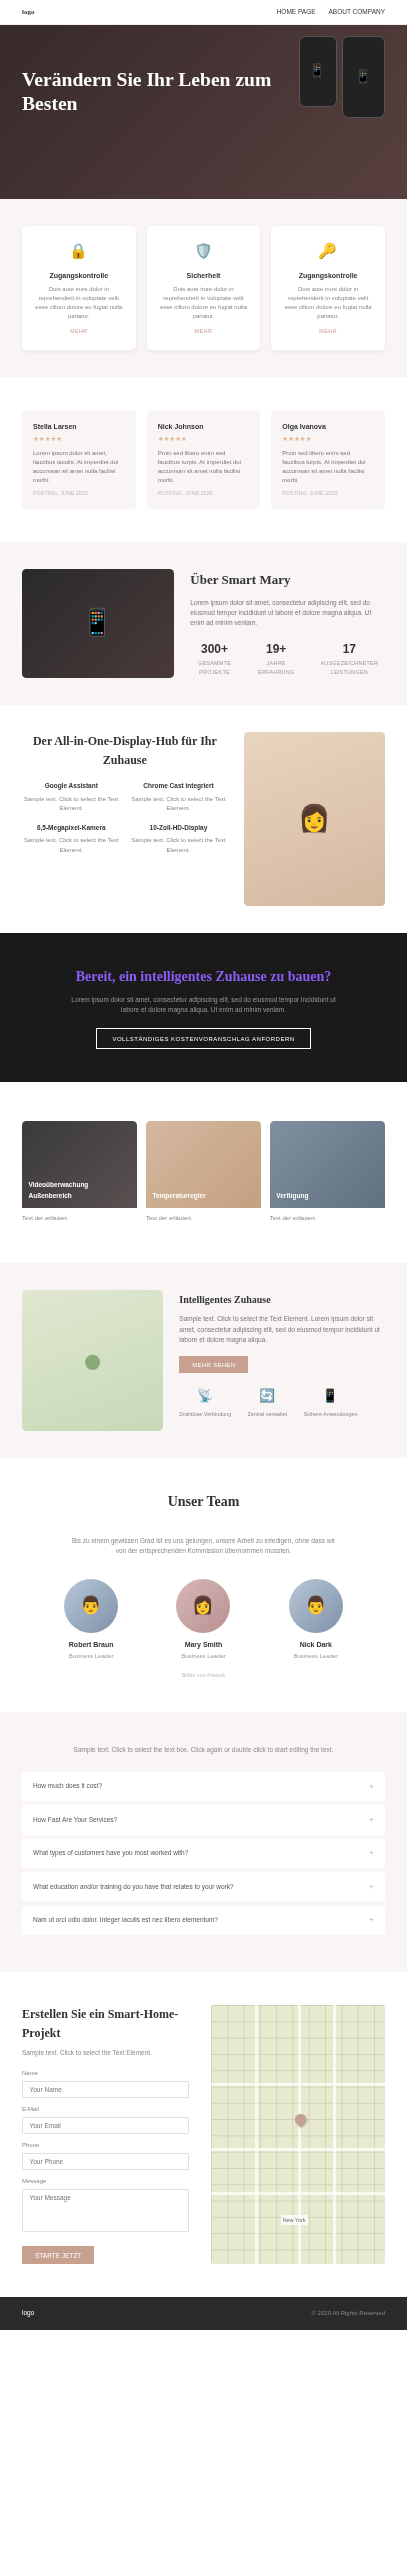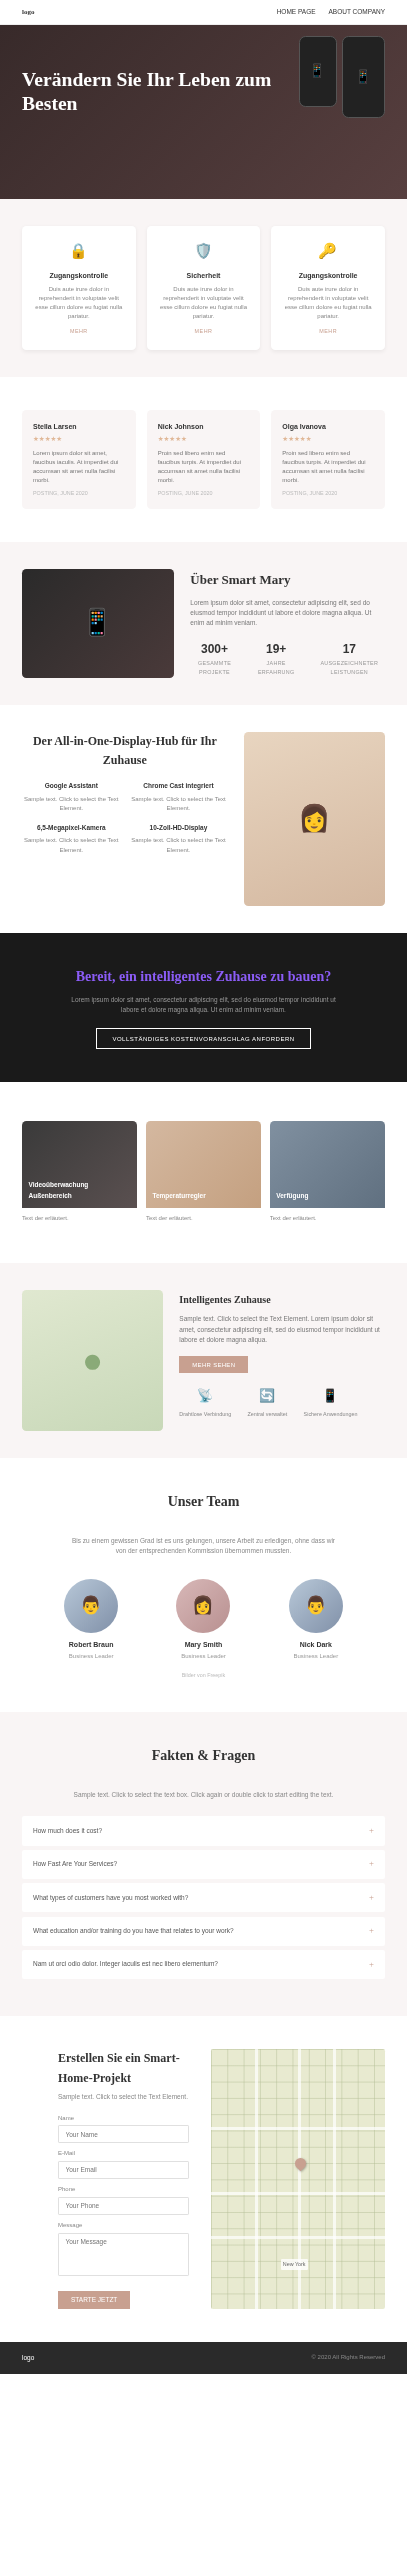--- a/index.html
+++ b/index.html
@@ -164,21 +164,21 @@
     .faq { padding: 33px 22px; background: #f9f5f5; }
     .faq-subtitle { font-size: 6.5px; color: #888; max-width: 272px; margin: 0 auto 16.3px; text-align: center; font-family: Arial, sans-serif; }
     .faq-item {
       background: #fff; border-radius: 2.2px; padding: 7.6px 11px; margin-bottom: 4.3px;
       display: flex; justify-content: space-between; align-items: center; cursor: pointer;
     }
     .faq-question { font-size: 6.5px; color: #555; font-family: Arial, sans-serif; }
     .faq-icon { color: #c8a090; font-size: 8.7px; }
 
     
-    .contact { padding: 33px 22px; background: #fff; display: flex; gap: 22px; margin-left: 36px; }
+    .contact { padding: 33px 22px; background: #fff; display: flex; gap: 22px; }
     .contact-form { flex: 1; }
     .contact-form h2 { font-size: 12px; margin-bottom: 4.3px; font-family: Georgia, serif; }
     .contact-form p { font-size: 6.5px; color: #888; margin-bottom: 11px; font-family: Arial, sans-serif; }
     .form-field { margin-bottom: 6.5px; }
     .form-field label { display: block; font-size: 6px; color: #888; margin-bottom: 2.2px; font-family: Arial, sans-serif; }
     .form-field input, .form-field textarea {
       width: 100%; border: 0.5px solid #e0e0e0; padding: 4.3px 6.5px; font-size: 6.5px;
       font-family: Arial, sans-serif; color: #333; background: #fff; border-radius: 1.1px;
     }
     .form-field textarea { height: 43px; resize: none; }
@@ -437,21 +437,20 @@
         <span>👨</span>
       </div>
       <div class="team-name">Nick Dark</div>
       <div class="team-role">Business Leader</div>
     </div>
   </div>
   <div class="team-photo-credit">Bilder von Freepik</div>
 </section>
 
 <section class="faq">
-  <h2 class="section-title">Fakten &amp; Fragen</h2>
   <p class="faq-subtitle">Sample text. Click to select the text box. Click again or double click to start editing the text.</p>
   <div>
     <div class="faq-item">
       <span class="faq-question">How much does it cost?</span>
       <span class="faq-icon">+</span>
     </div>
     <div class="faq-item">
       <span class="faq-question">How Fast Are Your Services?</span>
       <span class="faq-icon">+</span>
     </div>

